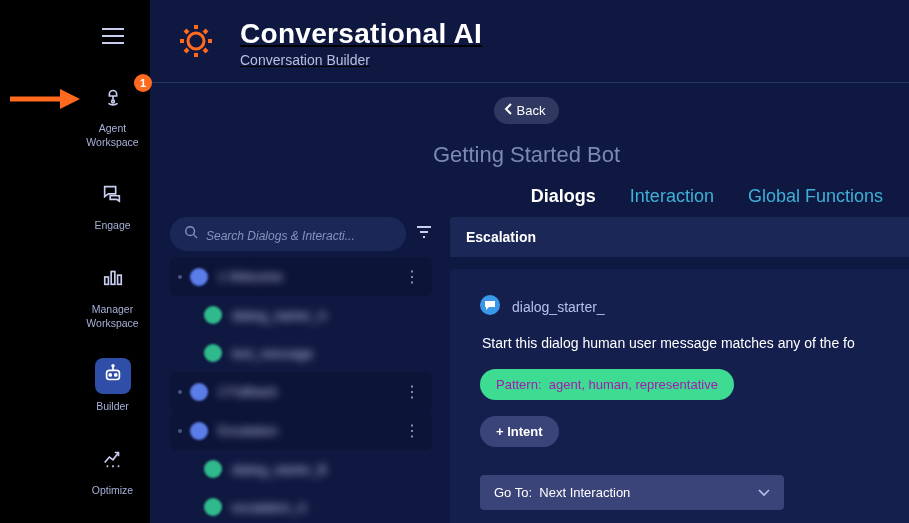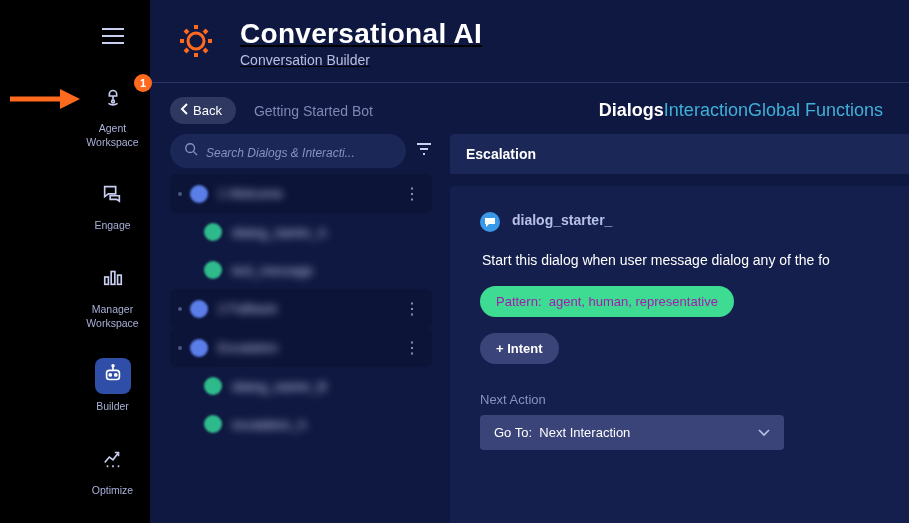--- a/index.html
+++ b/index.html
@@ -20,25 +20,25 @@
 
 .main { flex: 1; background: #0f1840; display: flex; flex-direction: column; }
 
 .app-header { display: flex; align-items: center; padding: 18px 26px 14px; text-decoration: underline; }
 .gear-logo { margin-right: 24px; }
 .app-title { font-size: 28px; font-weight: 600; color: #fff; letter-spacing: 0.3px; }
 .app-subtitle { font-size: 14px; color: #b8bfe0; margin-top: 2px; }
 
 .divider { height: 1px; background: #2a3568; }
 
-.toolbar { display: flex; align-items: center; padding: 14px 26px 10px 20px; gap: 18px; }
+.toolbar { display: flex; align-items: center; padding: 14px 26px 10px 20px; gap: 18px; flex-direction: column; }
 .back-btn { background: #2e3860; border-radius: 20px; padding: 6px 14px 6px 10px; display: flex; align-items: center; color: #fff; font-size: 13px; cursor: pointer; }
 .back-btn .chev { margin-right: 3px; }
-.bot-name { color: #7d88b5; font-size: 14px; }
-.tab-nav { margin-left: auto; display: flex; }
+.bot-name { color: #7d88b5; font-size: 22px; }
+.tab-nav { margin-left: auto; display: flex; gap: 34px; }
 .tab { font-size: 18px; cursor: pointer; }
 .tab.active { color: #fff; font-weight: 600; }
 .tab.inactive { color: #3fb0d8; }
 
 .content { display: flex; flex: 1; overflow: hidden; padding-left: 20px; }
 
 
 .dialog-panel { width: 262px; display: flex; flex-direction: column; }
 .search-row { display: flex; align-items: center; gap: 10px; margin-bottom: 6px; }
 .search-box { flex: 1; background: #1b2757; border-radius: 20px; padding: 8px 14px; display: flex; align-items: flex-end; }
@@ -54,21 +54,21 @@
 .dialog-icon.blue { background: #5a7de8; }
 .dialog-icon.teal { background: #2fba8c; }
 .dialog-label { color: #d0d8f8; font-size: 13px; filter: blur(4px); }
 .row-menu { margin-left: auto; color: #9aa4d0; cursor: pointer; padding: 0 4px; font-size: 16px; }
 
 
 .canvas { flex: 1; margin-left: 18px; display: flex; flex-direction: column; }
 .canvas-header { background: #1b2757; padding: 12px 16px; color: #fff; font-size: 14px; font-weight: 600; border-radius: 4px 0 0 0; }
 .canvas-body { background: #141f4d; flex: 1; margin-top: 12px; padding: 26px 30px; border-radius: 4px 0 0 0; }
 
-.starter-row { display: flex; align-items: flex-start; margin-bottom: 20px; font-weight: bold; }
+.starter-row { display: flex; align-items: flex-end; margin-bottom: 20px; }
 .starter-icon { width: 20px; height: 20px; background: #3a98e8; border-radius: 50%; display: flex; align-items: center; justify-content: center; margin-right: 12px; }
 .starter-name { color: #b8c0e8; font-size: 14px; }
 
 .starter-text { color: #fff; font-size: 14px; margin-bottom: 18px; padding-left: 2px; }
 
 .pill-pattern { display: inline-block; background: #3edc92; color: #a21caf; padding: 8px 16px; border-radius: 20px; font-size: 13px; margin-bottom: 16px; }
 .pill-intent { display: inline-block; background: #3a4478; color: #fff; padding: 8px 16px; border-radius: 20px; font-size: 13px; cursor: pointer; margin-bottom: 28px; font-weight: bold; }
 
 .next-label { color: #8892c0; font-size: 13px; margin-bottom: 8px; }
 .next-select { background: #3a4478; color: #fff; padding: 10px 14px; border-radius: 4px; font-size: 13px; display: flex; align-items: center; justify-content: space-between; width: 304px; cursor: pointer; }
@@ -272,30 +272,29 @@
 
         <div class="starter-row">
           <span class="starter-icon">
             <svg width="12" height="12" viewBox="0 0 12 12">
                 <path d="M1 2h10v6H5l-3 3V8H1V2z" fill="#fff"></path>
               </svg>
           </span>
           <span class="starter-name">dialog_starter_</span>
         </div>
 
-        <div class="starter-text">Start this dialog when user message dialog any of the fo</div>
+        <div class="starter-text">Start this dialog human user message matches any of the fo</div>
 
         <div class="pill-pattern">
           <span>Pattern:</span>&nbsp;
           <span>agent, human, representative</span>
         </div>
         <br>
         <div class="pill-intent">+ Intent</div>
 
-        <div class="next-label">Next Action</div>
         <div class="next-select">
           <span>
             <span>Go To:</span>&nbsp;
             <span>Next Interaction</span>
           </span>
           <span><svg width="12" height="8" viewBox="0 0 12 8">
                 <path d="M1 1l5 5 5-5" fill="none" stroke="#b8c0e8" stroke-width="1.6"></path>
               </svg></span>
         </div>
 

